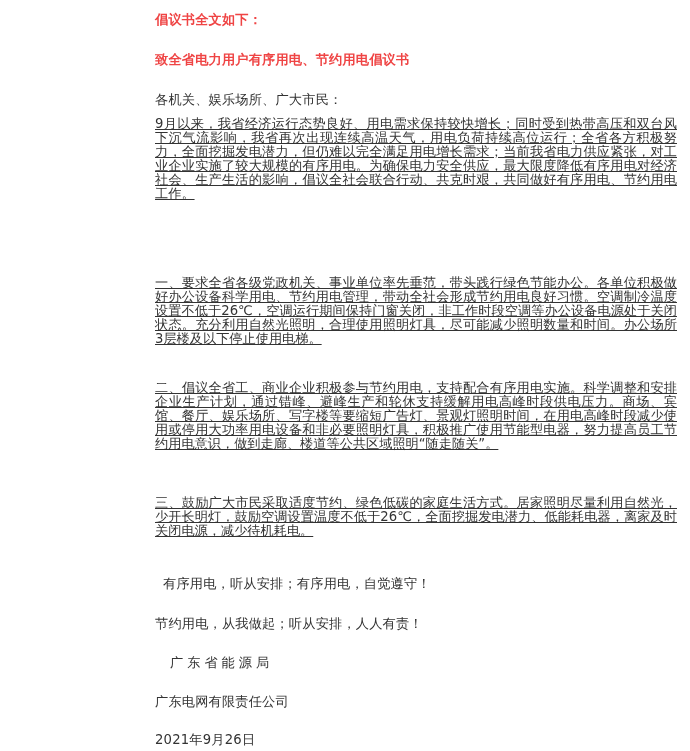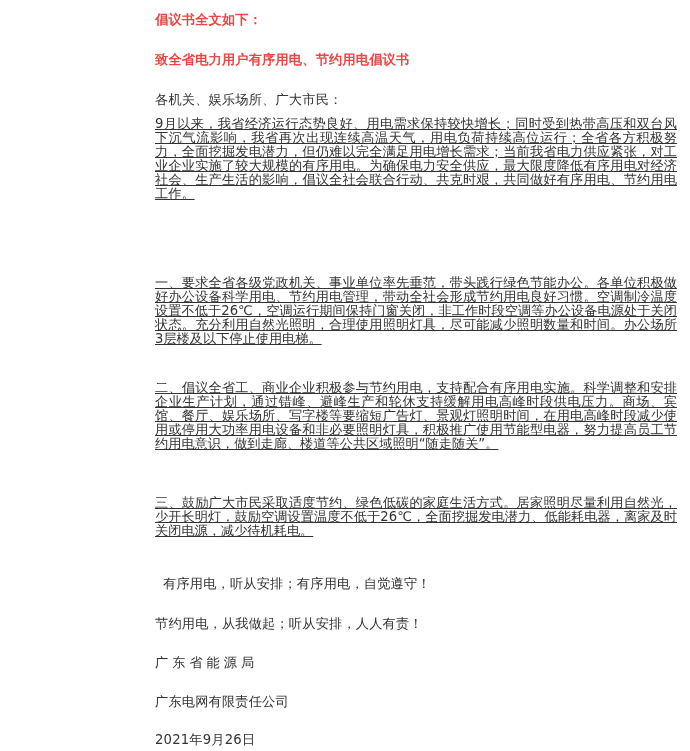--- a/index.html
+++ b/index.html
@@ -2,21 +2,21 @@
 <html><head>
   <meta charset="utf-8">
   <style>
     html, body { margin: 0; padding: 0; background: #ffffff; }
     body { width: 690px; height: 751px; overflow: hidden; position: relative;
       font-family: "DejaVu Sans", "Liberation Sans", sans-serif; color: #333333; }
     .doc { position: absolute; left: 155px; top: 0; width: 520px; }
     .line { position: absolute; left: 0; white-space: nowrap; font-size: 13.2px; line-height: 22px; letter-spacing: 0.2px; }
     .bold { font-weight: bold; color: #ef4444; }
     .para { position: absolute; left: 0; width: 522px; font-size: 13.2px; line-height: 14px; text-align: justify; text-decoration: underline; }
-    .spaced { letter-spacing: 4px; }
+    .spaced { letter-spacing: 4px; margin-left: 15px; }
   </style>
 </head>
 <body>
 
 <div class="doc">
   <div class="line bold" style="top:9px;">倡议书全文如下：</div>
   <div class="line bold" style="top:49px;">致全省电力用户有序用电、节约用电倡议书</div>
   <div class="line" style="top:89px;">各机关、娱乐场所、广大市民：</div>
 
   <div class="para" style="top:117px;">9月以来，我省经济运行态势良好、用电需求保持较快增长；同时受到热带高压和双台风下沉气流影响，我省再次出现连续高温天气，用电负荷持续高位运行；全省各方积极努力，全面挖掘发电潜力，但仍难以完全满足用电增长需求；当前我省电力供应紧张，对工业企业实施了较大规模的有序用电。为确保电力安全供应，最大限度降低有序用电对经济社会、生产生活的影响，倡议全社会联合行动、共克时艰，共同做好有序用电、节约用电工作。</div>

